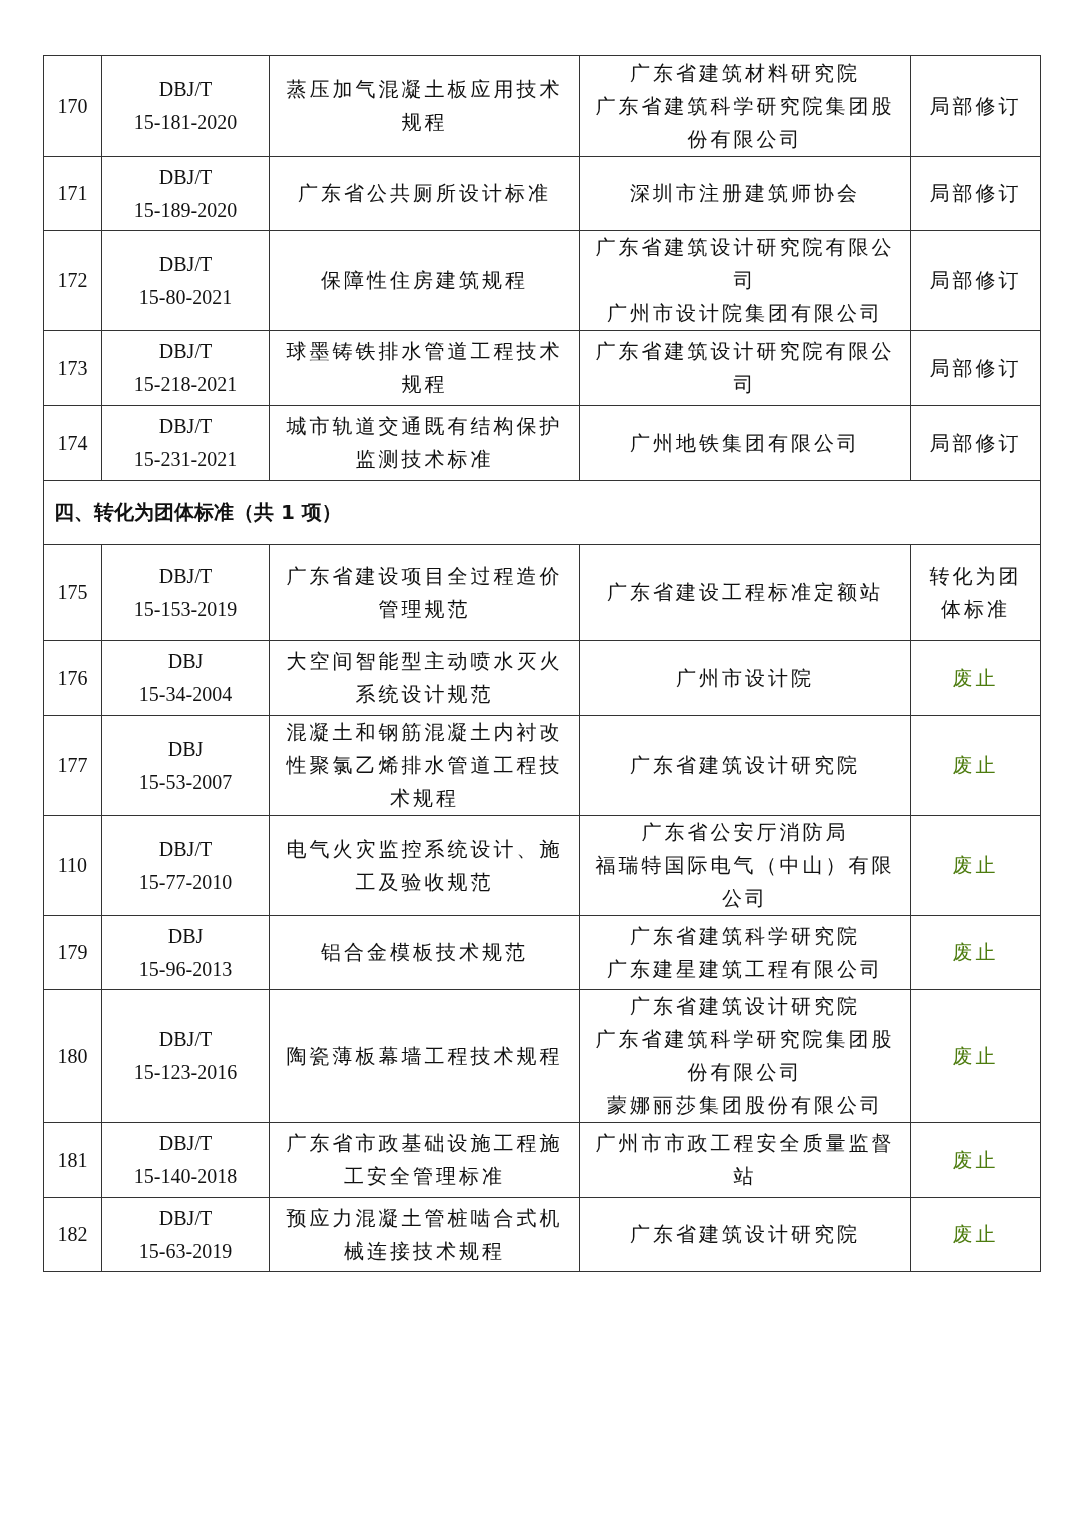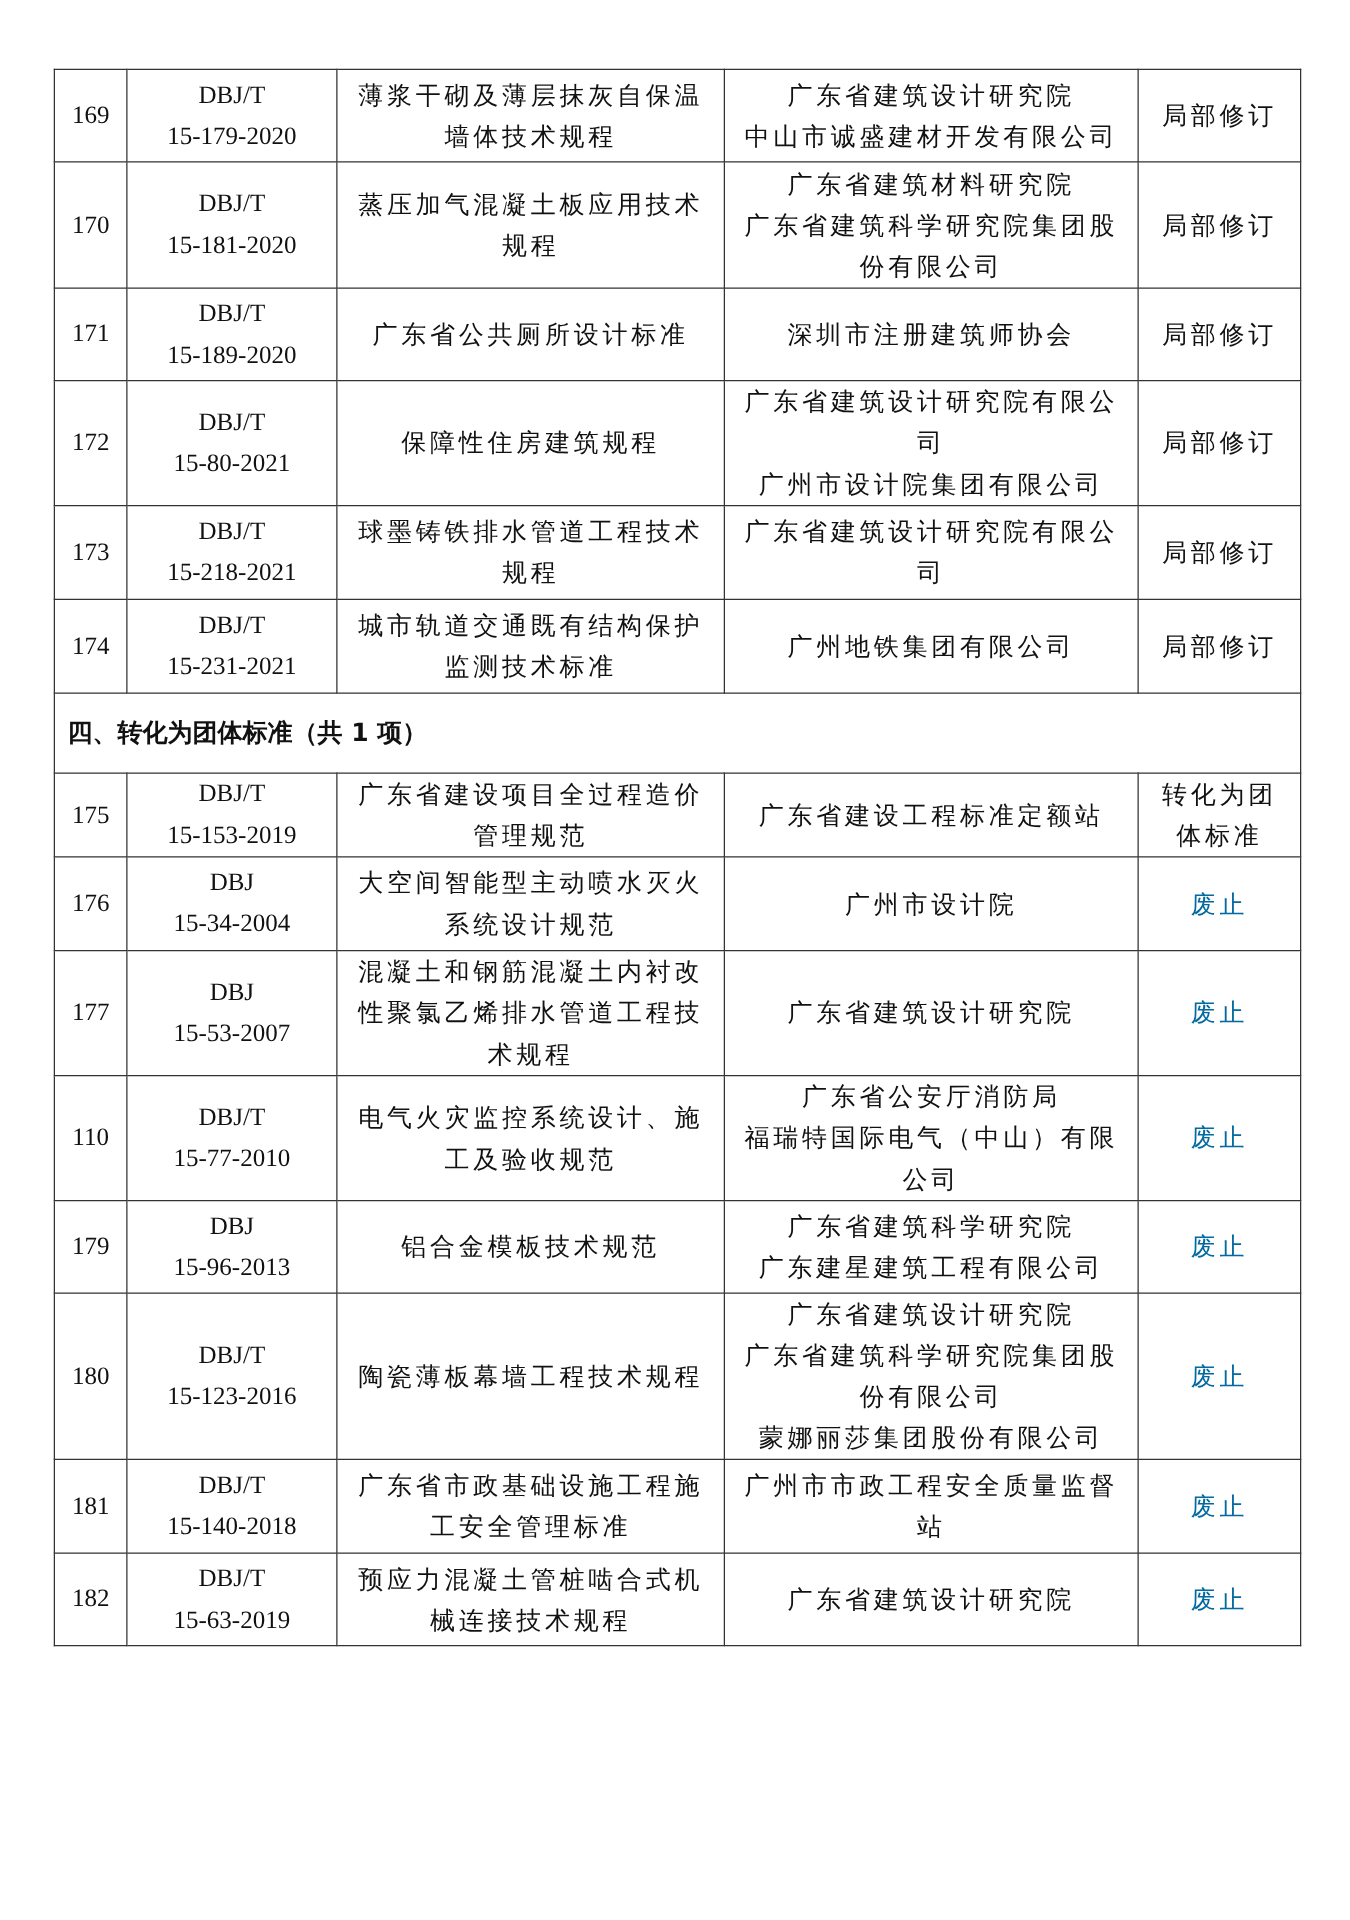--- a/index.html
+++ b/index.html
@@ -6,53 +6,37 @@
   body { width: 1080px; height: 1536px; position: relative; overflow: hidden;
          font-family: "DejaVu Serif", "Liberation Serif", serif; color: #111; }
   table.std { position: absolute; left: 43px; top: 55px; width: 997px;
               border-collapse: collapse; table-layout: fixed; }
   table.std td { border: 1.3px solid #333; text-align: center; vertical-align: middle;
                  padding: 0 4px; font-size: 20px; line-height: 33px; }
   td.num { font-family: "Liberation Serif", "DejaVu Serif", serif; font-size: 21px; }
   td.code { font-family: "Liberation Serif", "DejaVu Serif", serif; font-size: 21px; }
   td.name, td.org { letter-spacing: 3px; }
   td.status { letter-spacing: 3px; }
-  td.status.red { color: #0369a1; }
+  td.status.red { color: #4d7c0f; }
   td.section { text-align: left !important; font-weight: bold; font-size: 20px !important;
                padding-left: 10px !important; font-family: "DejaVu Sans", "Liberation Sans", sans-serif; }
   .line { display: block; white-space: nowrap; }
 </style>
 </head>
 <body>
 
 <table class="std">
   <colgroup>
     <col style="width:58px">
       <col style="width:168px">
       <col style="width:310px">
       <col style="width:331px">
       <col style="width:130px">
   </colgroup>
   <tbody id="tbody">
-      <tr style="height: 74px;">
-        <td class="num">169</td>
-        <td class="code">
-          <span class="line">DBJ/T</span>
-          <span class="line">15-179-2020</span>
-        </td>
-        <td class="name">
-          <span class="line">薄浆干砌及薄层抹灰自保温</span>
-          <span class="line">墙体技术规程</span>
-        </td>
-        <td class="org">
-          <span class="line">广东省建筑设计研究院</span>
-          <span class="line">中山市诚盛建材开发有限公司</span>
-        </td>
-        <td class="status">局部修订</td>
-      </tr>
       <tr style="height: 101px;">
         <td class="num">170</td>
         <td class="code">
           <span class="line">DBJ/T</span>
           <span class="line">15-181-2020</span>
         </td>
         <td class="name">
           <span class="line">蒸压加气混凝土板应用技术</span>
           <span class="line">规程</span>
         </td>
@@ -120,21 +104,21 @@
           <span class="line">监测技术标准</span>
         </td>
         <td class="org">
           <span class="line">广州地铁集团有限公司</span>
         </td>
         <td class="status">局部修订</td>
       </tr>
       <tr style="height: 64px;">
         <td colspan="5" class="section">四、转化为团体标准（共 1 项）</td>
       </tr>
-      <tr style="height: 67px;">
+      <tr style="height: 96px;">
         <td class="num">175</td>
         <td class="code">
           <span class="line">DBJ/T</span>
           <span class="line">15-153-2019</span>
         </td>
         <td class="name">
           <span class="line">广东省建设项目全过程造价</span>
           <span class="line">管理规范</span>
         </td>
         <td class="org">

